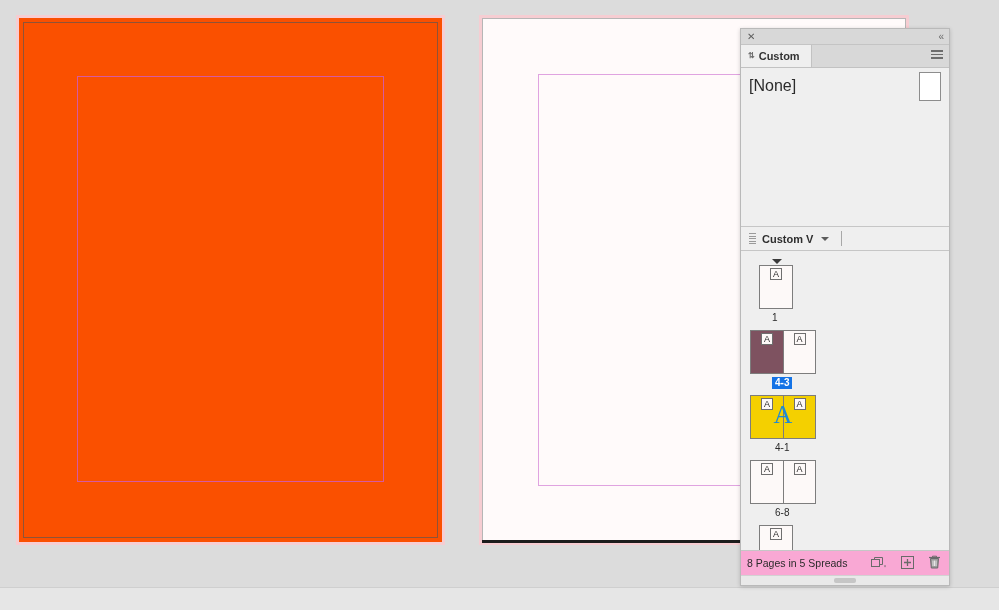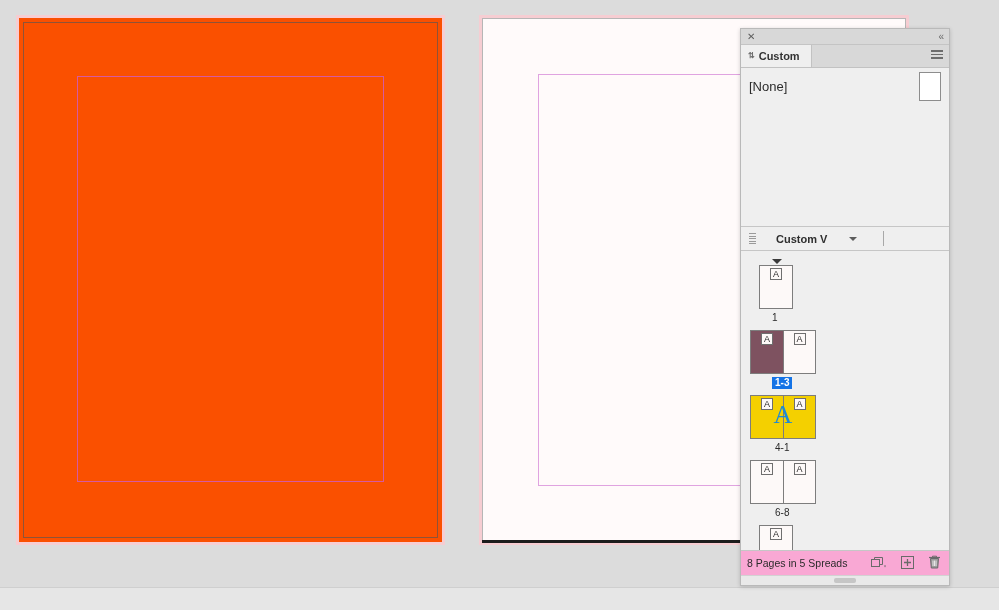--- a/index.html
+++ b/index.html
@@ -180,21 +180,21 @@
     overflow: hidden;
   }
   .master-row {
     display: flex;
     align-items: center;
     justify-content: space-between;
     padding: 0 8px;
     height: 36px;
     cursor: pointer;
   }
-  .master-name { font-size: 13px; color: #2b2b2b; }
+  .master-name { font-size: 16px; color: #2b2b2b; }
   .master-thumb-single {
     width: 22px; height: 29px;
     background: #ffffff;
     border: 1px solid #8d8d8d;
     box-sizing: border-box;
   }
   .master-thumb-spread {
     display: flex;
     border: 1px solid #8d8d8d;
     box-sizing: border-box;
@@ -208,21 +208,21 @@
   .master-thumb-spread span:first-child { border-right: 1px solid #8d8d8d; }
 
   
   .pages-header {
     height: 23px;
     background: #efefef;
     border-bottom: 1px solid #c6c6c6;
     display: flex;
     align-items: center;
     padding: 0 8px;
-    gap: 20px;
+    gap: 6px;
     flex: none;
     position: relative;
   }
   .grip-icon {
     width: 7px; height: 11px;
     display: flex; flex-direction: column; justify-content: space-between;
   }
   .grip-icon i { display:block; height:1px; background:#9a9a9a; }
   .pages-header-label {
     font-size: 11px; font-weight: bold; color: #2e2e2e;
@@ -436,21 +436,21 @@
 
     <div class="spread-entry wide">
       <div class="spread-thumbs">
         <div class="pg plum">
           <span class="pg-letter">A</span>
         </div>
         <div class="pg">
           <span class="pg-letter">A</span>
         </div>
       </div>
-      <div class="spread-label selected">1-3</div>
+      <div class="spread-label selected">4-3</div>
     </div>
 
     <div class="spread-entry wide">
       <div class="spread-thumbs">
         <div class="pg yellow">
           <span class="pg-letter">A</span>
         </div>
         <div class="pg yellow">
           <span class="pg-letter">A</span>
         </div>

